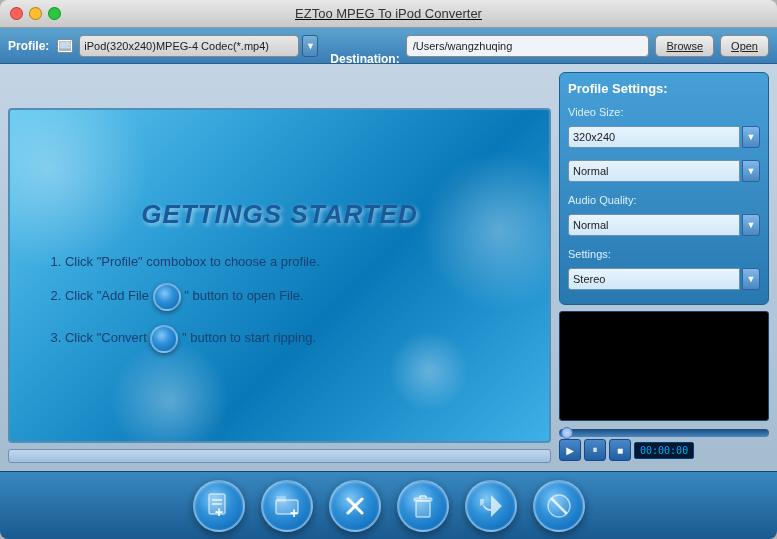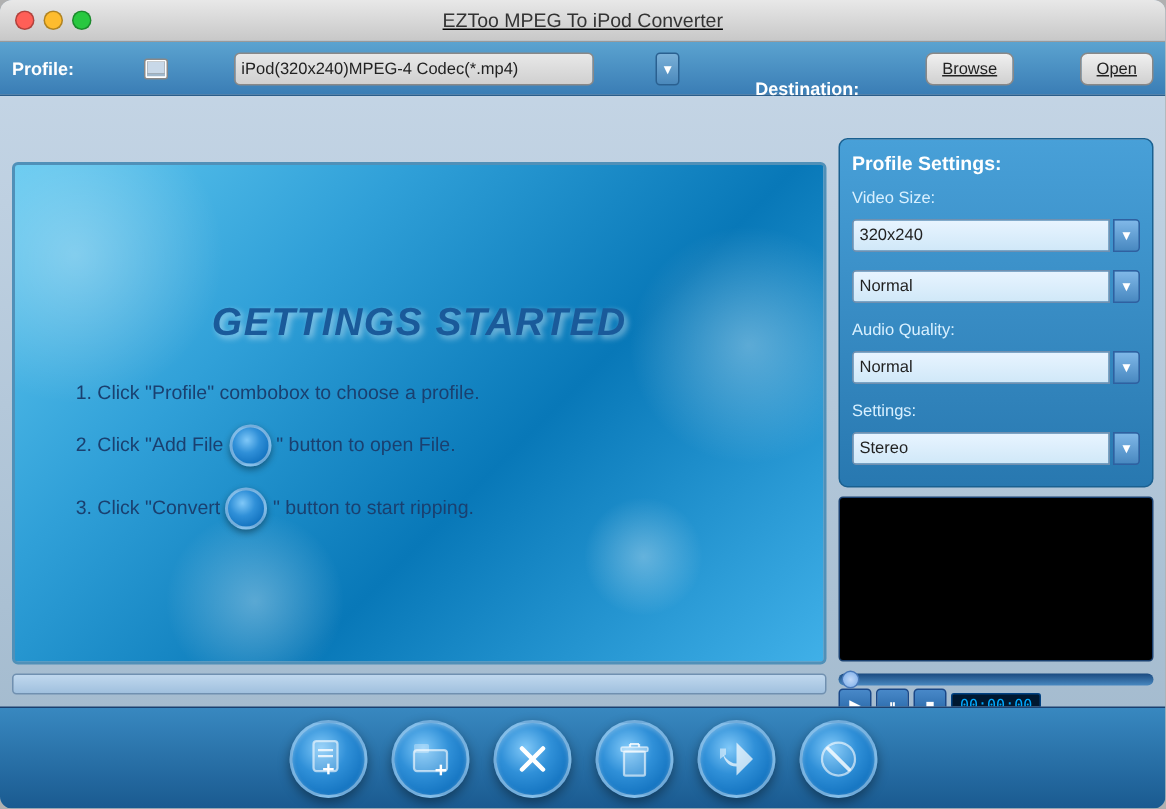--- a/index.html
+++ b/index.html
@@ -84,21 +84,21 @@
     .profile-select {
       height: 22px;
       background: linear-gradient(180deg, #e8e8e8 0%, #d0d0d0 100%);
       border: 1px solid #888;
       border-radius: 4px;
       font-size: 11px;
       padding: 0 4px;
       color: #222;
       appearance: none;
       -webkit-appearance: none;
-      width: 240px;
+      width: 220px;
       cursor: pointer;
     }
     .dropdown-arrow {
       width: 16px;
       height: 22px;
       background: linear-gradient(180deg, #7ab0d8 0%, #4a88bb 100%);
       border: 1px solid #2a6090;
       border-radius: 3px;
       display: flex;
       align-items: center;
@@ -255,21 +255,20 @@
       flex-shrink: 0;
     }
     .profile-settings {
       background: linear-gradient(180deg, #48a0d8 0%, #2878b0 100%);
       border: 1px solid #1a6090;
       border-radius: 6px;
       padding: 8px;
       display: flex;
       flex-direction: column;
       gap: 6px;
-      margin-top: 20px;
     }
     .ps-title {
       color: white;
       font-weight: bold;
       font-size: 13px;
       margin-bottom: 4px;
     }
     .ps-label {
       color: #d8f0ff;
       font-size: 11px;
@@ -381,20 +380,21 @@
       <svg width="12" height="10" viewBox="0 0 12 10">
           <rect x="0" y="0" width="12" height="8" fill="#c8d8e8" stroke="#888" stroke-width="0.5"></rect>
           <rect x="0" y="8" width="12" height="2" fill="#a0b8cc"></rect>
         </svg>
     </div>
     <select class="profile-select">
       <option>iPod(320x240)MPEG-4 Codec(*.mp4)</option>
     </select>
     <div class="dropdown-arrow">▼</div>
     <span class="dest-label">Destination:</span>
+    <input class="dest-input" type="text" value="/Users/wangzhuqing" style="">
     <button class="btn-browse">Browse</button>
     <button class="btn-open">Open</button>
   </div>
 
   <div class="main-content">
 
     <div class="left-panel">
       <div class="video-area">
         <div class="video-bg-circles">
           <div class="circle c1"></div>

